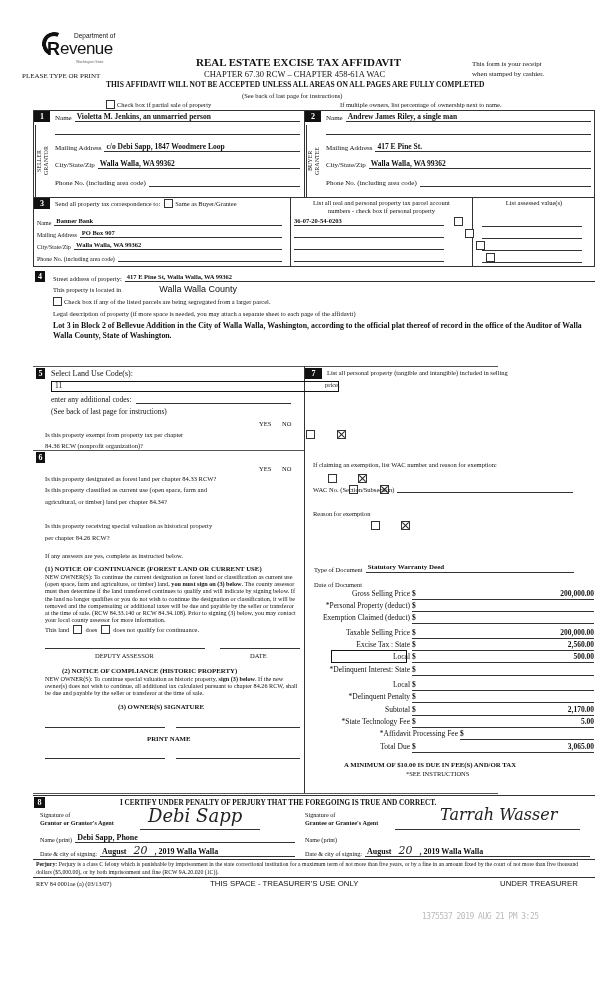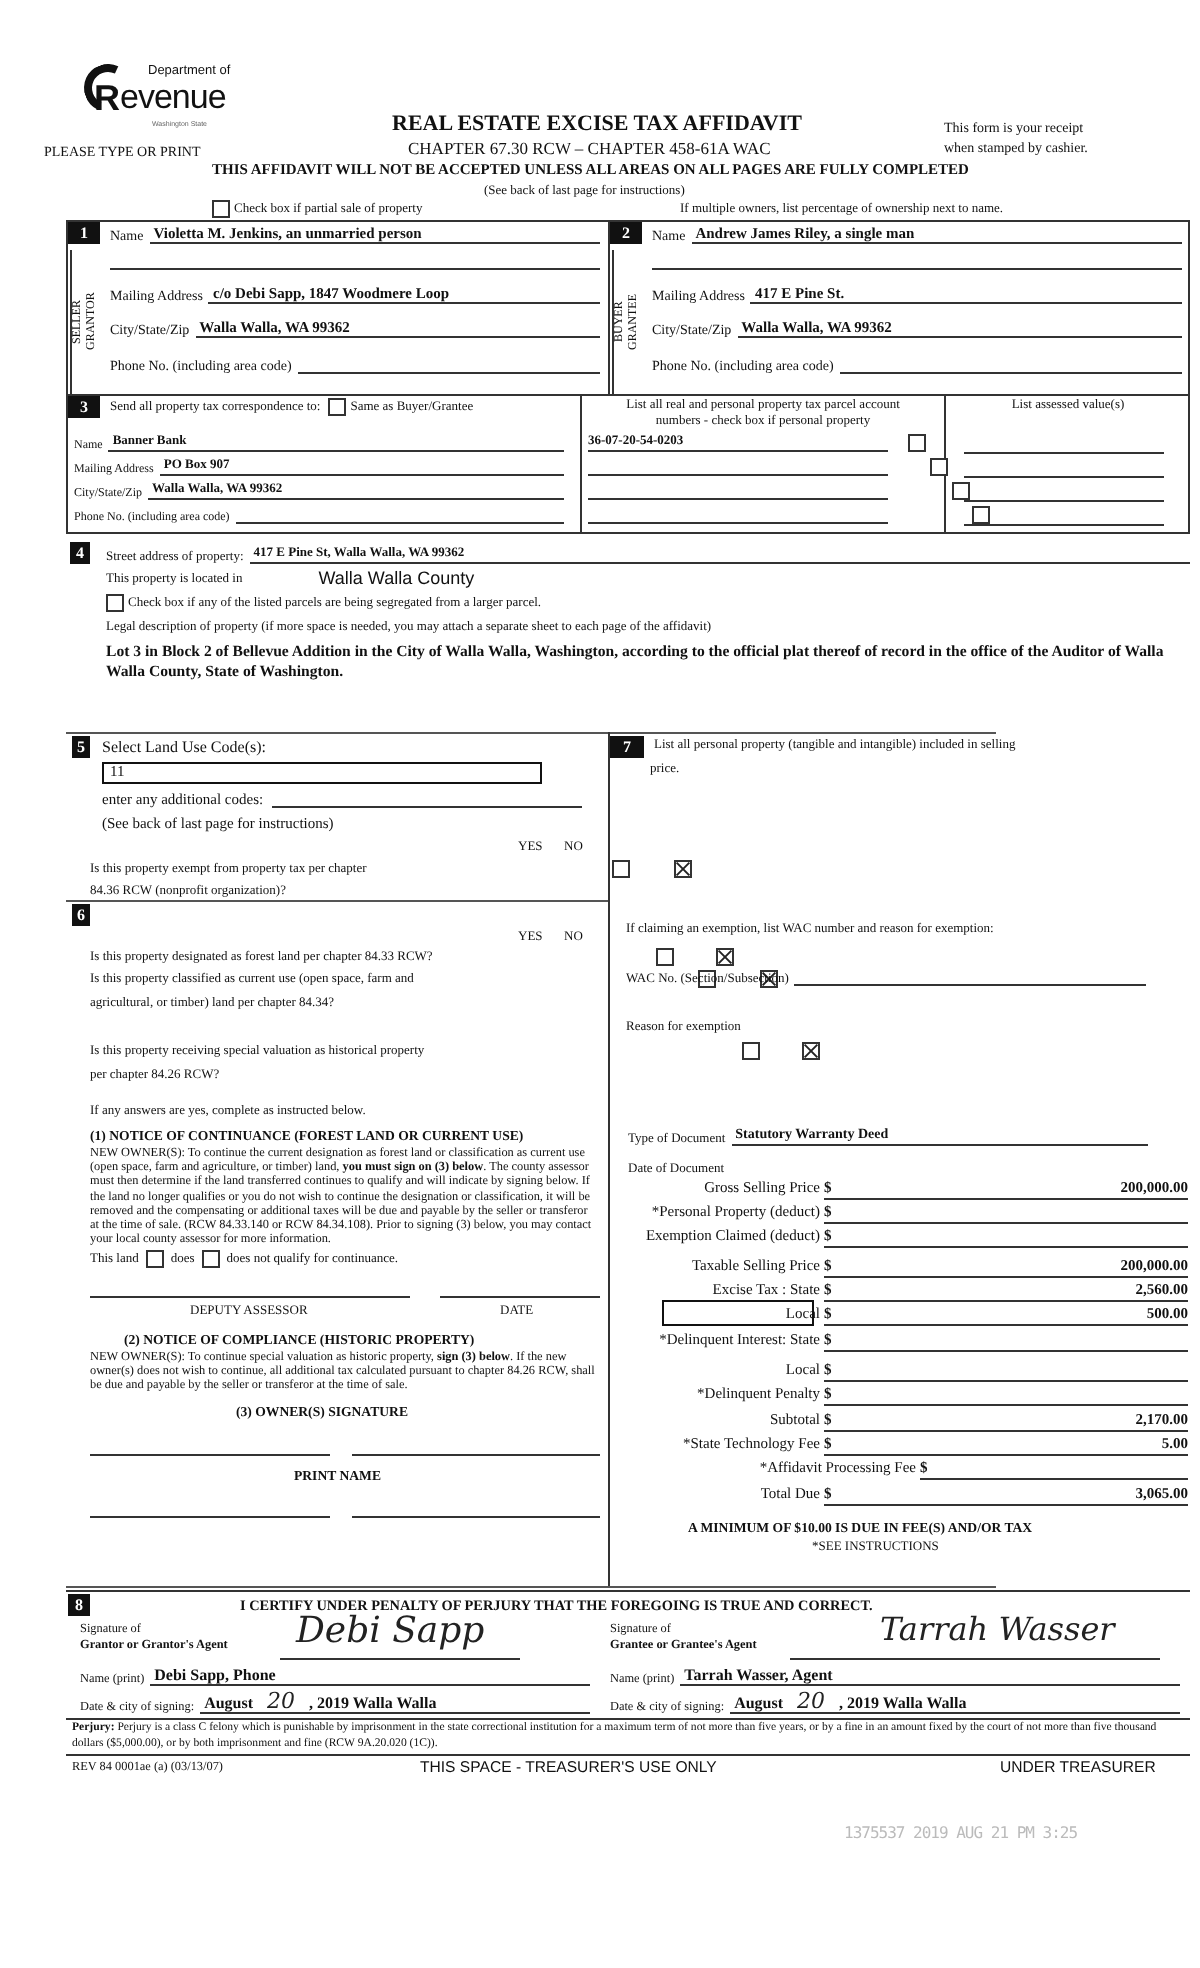--- a/index.html
+++ b/index.html
@@ -157,21 +157,21 @@
   <span style="font-size:6.5px;margin-left:2px;">Check box if any of the listed parcels are being segregated from a larger parcel.</span>
 </div>
 <span class="abs" style="left:53px;top:310px;font-size:6.5px;white-space:nowrap;">Legal description of property (if more space is needed, you may attach a separate sheet to each page of the affidavit)</span>
 <div class="abs bold" style="left:53px;top:321px;width:540px;font-size:7.8px;line-height:10px;">Lot 3 in Block 2 of Bellevue Addition in the City of Walla Walla, Washington, according to the official plat thereof of record in the office of the Auditor of Walla Walla County, State of Washington.</div>
 
 
 <div class="abs" style="left:33px;top:366px;width:465px;height:1px;background:#555;"></div>
 <div class="abs" style="left:304px;top:366px;width:1px;height:428px;background:#333;"></div>
 <div class="abs numbox" style="left:36px;top:368px;width:9px;height:11px;font-size:8px;line-height:11px;"><span>5</span></div>
 <span class="abs" style="left:51px;top:369px;font-size:8px;">Select Land Use Code(s):</span>
-<div class="abs" style="left:51px;top:381px;width:220px;height:11px;border:1.5px solid #111;font-size:7.5px;padding-left:3px;line-height:8px;">11</div>
+<div class="abs" style="left:51px;top:381px;width:288px;height:11px;border:1.5px solid #111;font-size:7.5px;padding-left:3px;line-height:8px;">11</div>
 <div class="abs" style="left:51px;top:395px;width:240px;display:flex;align-items:flex-end;white-space:nowrap;">
   <span style="font-size:7.5px;">enter any additional codes:</span>
   <span class="uline" style="flex:1;margin-left:4px;height:8px;"></span>
 </div>
 <span class="abs" style="left:51px;top:407px;font-size:7.5px;">(See back of last page for instructions)</span>
 <span class="abs" style="left:259px;top:420px;font-size:6.5px;">YES</span>
 <span class="abs" style="left:282px;top:420px;font-size:6.5px;">NO</span>
 <span class="abs" style="left:45px;top:431px;font-size:6.5px;">Is this property exempt from property tax per chapter</span>
 <span class="abs" style="left:45px;top:442px;font-size:6.5px;">84.36 RCW (nonprofit organization)?</span>
 <span class="abs cb" style="left:263px;top:430px;"></span>
@@ -352,21 +352,20 @@
 <span class="abs bold" style="left:305px;top:819px;font-size:6.2px;">Grantee or Grantee's Agent</span>
 <div class="abs uline" style="left:395px;top:829px;width:185px;"></div>
 <span class="abs sig" style="left:440px;top:805px;font-size:16px;">Tarrah Wasser</span>
 
 <div class="fieldrow" style="left:40px;top:832px;width:255px;height:11px;">
   <span class="lbl" style="font-size:6.2px;">Name (print)</span>
   <span class="val" style="font-size:8px;">Debi Sapp, Phone</span>
 </div>
 <div class="fieldrow" style="left:305px;top:832px;width:285px;height:11px;">
   <span class="lbl" style="font-size:6.2px;">Name (print)</span>
-  <span class="val" style="font-size:8px;">Tarrah Wasser, Agent</span>
 </div>
 <div class="fieldrow" style="left:40px;top:845px;width:255px;height:12px;">
   <span class="lbl" style="font-size:6.2px;">Date &amp; city of signing:</span>
   <span class="val" style="font-size:8px;">
     <span>August</span>
     <span class="sig" style="font-size:11px;font-weight:normal;margin:0 5px;">20</span>
     <span>, 2019   Walla Walla</span>
   </span>
 </div>
 <div class="fieldrow" style="left:305px;top:845px;width:285px;height:12px;">

